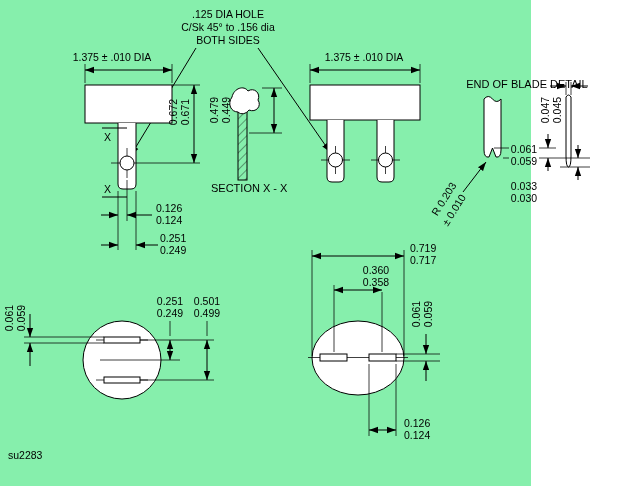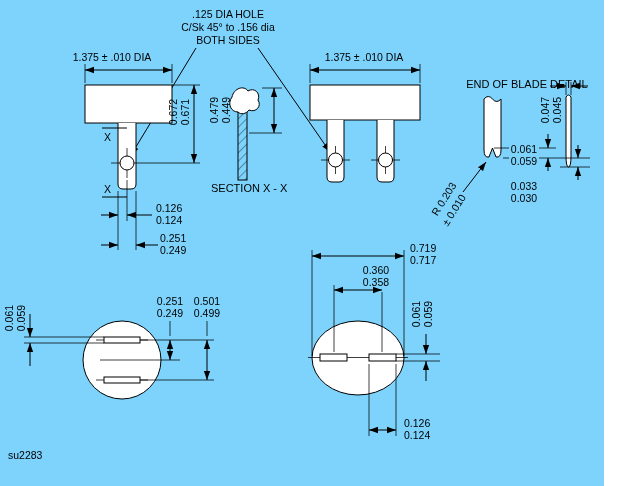--- a/index.html
+++ b/index.html
@@ -1,16 +1,16 @@
 <!DOCTYPE html>
 <html><head>
 <meta charset="utf-8">
 <style>
   html,body { margin:0; padding:0; background:#fff; }
-  .page { width:604px; height:486px; background:#7dd3fc; position:relative; box-sizing:border-box; }
+  .page { width:531px; height:486px; background:#86efac; position:relative; box-sizing:border-box; }
   svg { display:block; }
   text { font-family:"Liberation Sans", sans-serif; font-size:10.5px; fill:#000; }
   .lbl { font-size:11px; }
   .mid { text-anchor:middle; }
   .ln  { stroke:#000; stroke-width:1; fill:none; }
   .thin{ stroke:#000; stroke-width:0.75; fill:none; }
   .shape { fill:#fff; stroke:#000; stroke-width:1; }
   .hatched { fill:url(#hatch); stroke:#000; stroke-width:1; }
 </style>
 </head>

